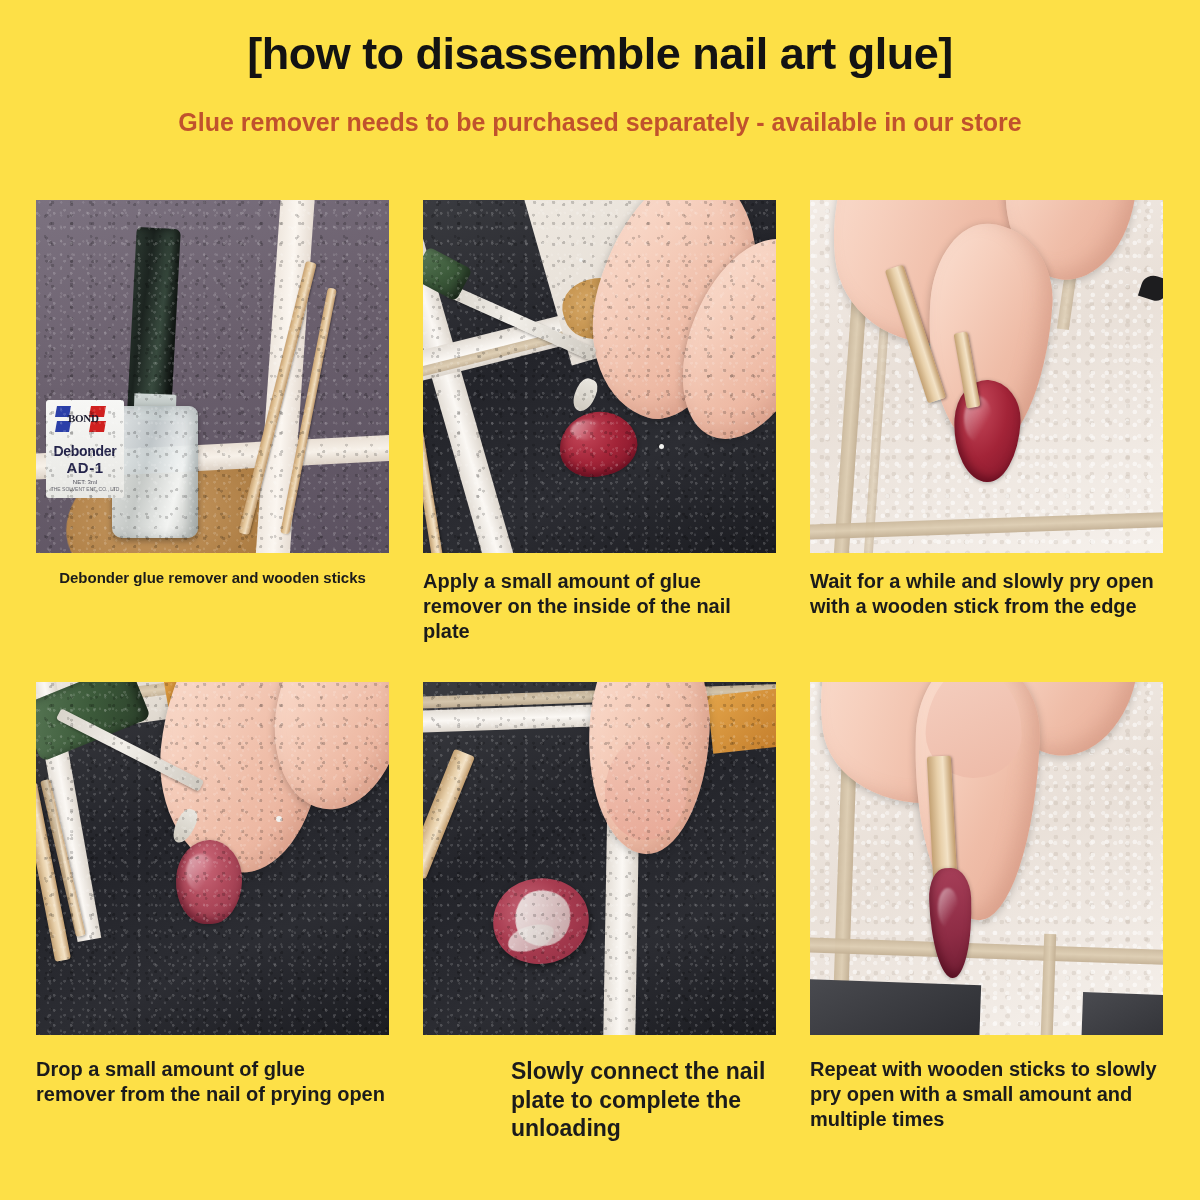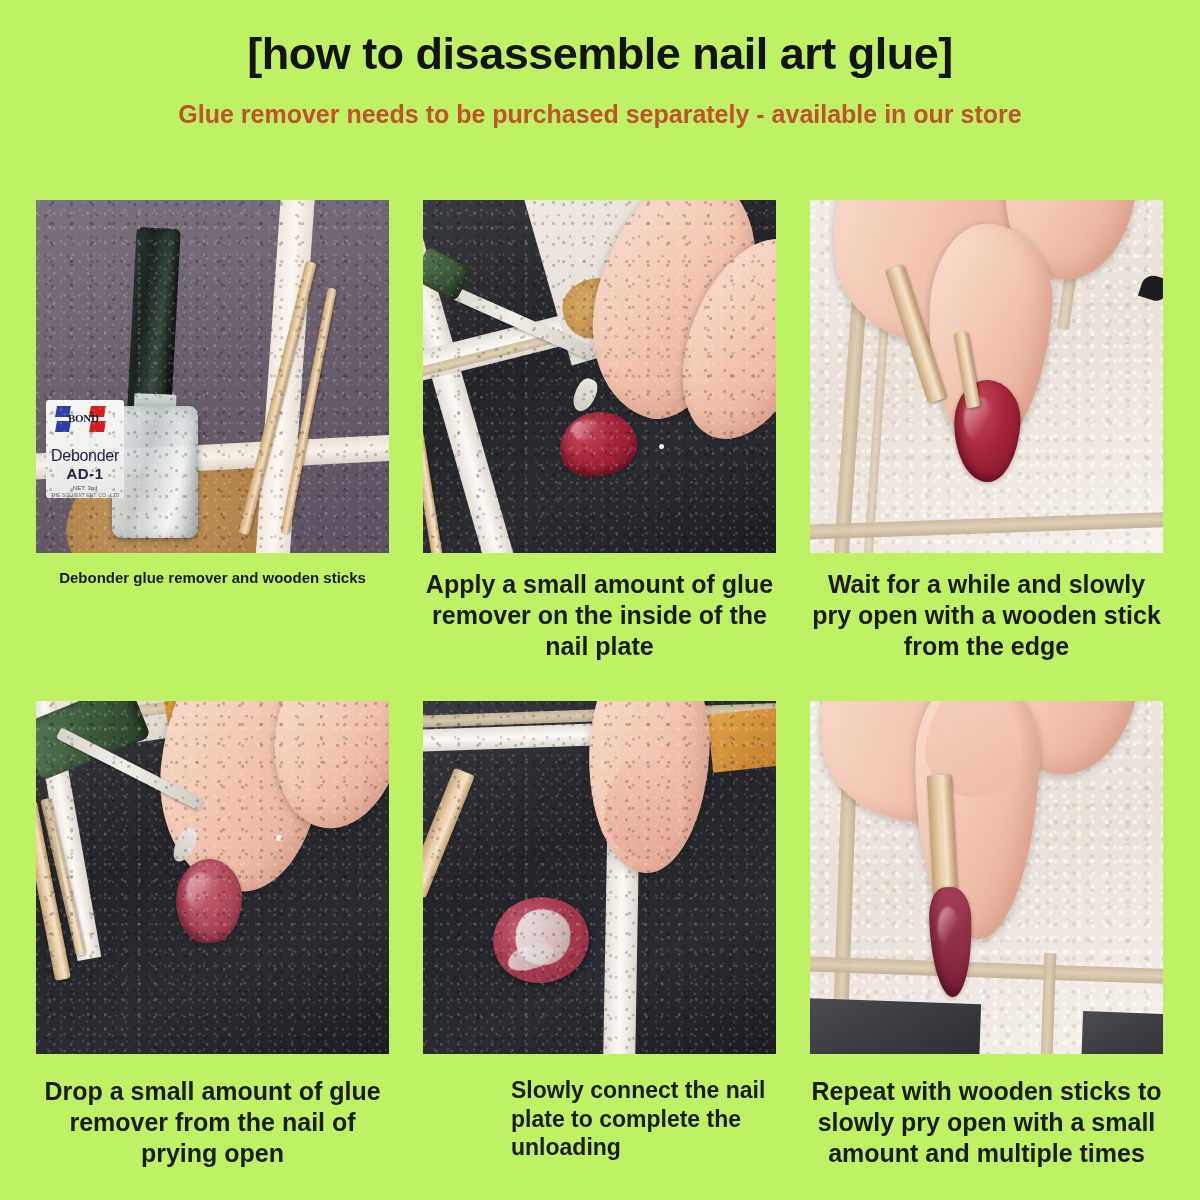--- a/index.html
+++ b/index.html
@@ -13,21 +13,21 @@
     height: 1200px;
     font-family: "Liberation Sans", sans-serif;
     color: #111111;
     overflow: hidden;
   }
 
   .page {
     position: relative;
     width: 1200px;
     height: 1200px;
-    background: #bef264;
+    background: #fde047;
   }
 
   
   .header {
     position: absolute;
     top: 30px;
     left: 0;
     width: 1200px;
     text-align: center;
   }
@@ -38,21 +38,21 @@
     color: #131313;
     line-height: 1.05;
     margin: 0;
     white-space: nowrap;
   }
   .sub-title {
     font-size: 25px;
     font-weight: 700;
     color: #c0522d;
     line-height: 1.1;
-    margin: 24px 0 0 0;
+    margin: 32px 0 0 0;
     white-space: nowrap;
   }
 
   
   .grid {
     position: absolute;
     top: 200px;
     left: 36px;
     width: 1128px;
   }
@@ -156,21 +156,21 @@
   .sq.blue  { background: #2b3fa8; }
   .sq.red   { background: #d0201f; }
   .sq.b1 { left: 8px;  top: 1px;  width: 14px; height: 11px; transform: skewX(-10deg); }
   .sq.b2 { left: 8px;  top: 16px; width: 14px; height: 11px; transform: skewX(-10deg); }
   .sq.r1 { left: 42px; top: 1px;  width: 15px; height: 11px; transform: skewX(-10deg); }
   .sq.r2 { left: 42px; top: 16px; width: 15px; height: 11px; transform: skewX(-10deg); }
   .label-bond {
     position: absolute; left: 20px; top: 7px;
     font-size: 11px; font-weight: 700; color: #1a1a2e; letter-spacing: -.3px;
   }
-  .label-deb { font-size: 16px; font-weight: 400; color: #23234a; margin-top: 16px; letter-spacing: -.3px; }
+  .label-deb { font-size: 14px; font-weight: 700; color: #23234a; margin-top: 10px; letter-spacing: -.3px; }
   .label-ad  { font-size: 15px; font-weight: 700; color: #23234a; letter-spacing: .5px; }
   .label-net { font-size: 6px; color: #4a4a55; margin-top: 3px; }
   .label-co  { font-size: 5px; color: #6a6a72; margin-top: 1px; }
 
   
   .bg-dark { background: linear-gradient(155deg,#3a3b40 0%,#23242a 40%,#2c2d33 70%,#1b1c21 100%); }
   
   .bg-light { background: linear-gradient(160deg,#f3ece6 0%,#e9e0d8 45%,#f6f1ec 100%); }
   .towel-grain {
     position: absolute; inset: 0;
@@ -259,21 +259,21 @@
   }
 
   
   .caption {
     margin-top: 16px;
     font-weight: 700;
     color: #1b1b1b;
     line-height: 1.24;
   }
   .cap-small { font-size: 15px; text-align: center; }
-  .cap-big   { font-size: 25px; text-align: center; }
+  .cap-big   { font-size: 20px; }
   .cap-left  { font-size: 23px; text-align: left; padding-left: 88px; }
   .cap-r2    { margin-top: 22px; }
 </style>
 </head>
 <body>
 
 <div class="page">
 
   <div class="header">
     <h1 class="main-title">[how to disassemble nail art glue]</h1>

